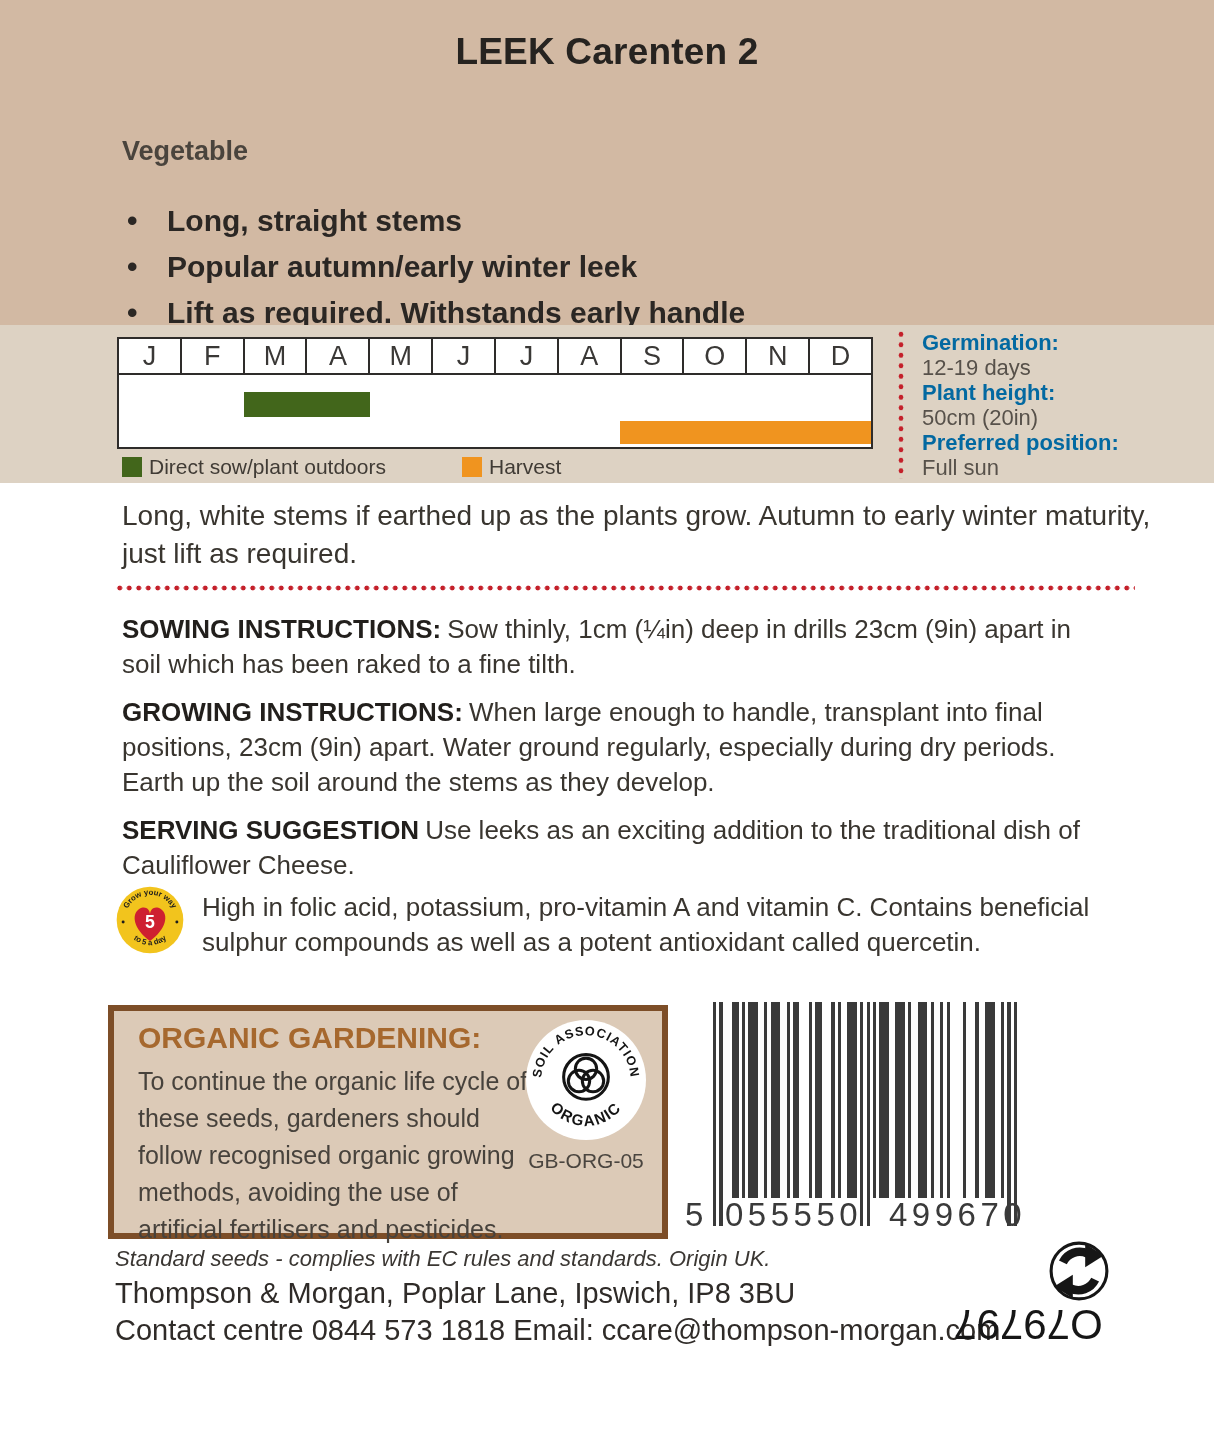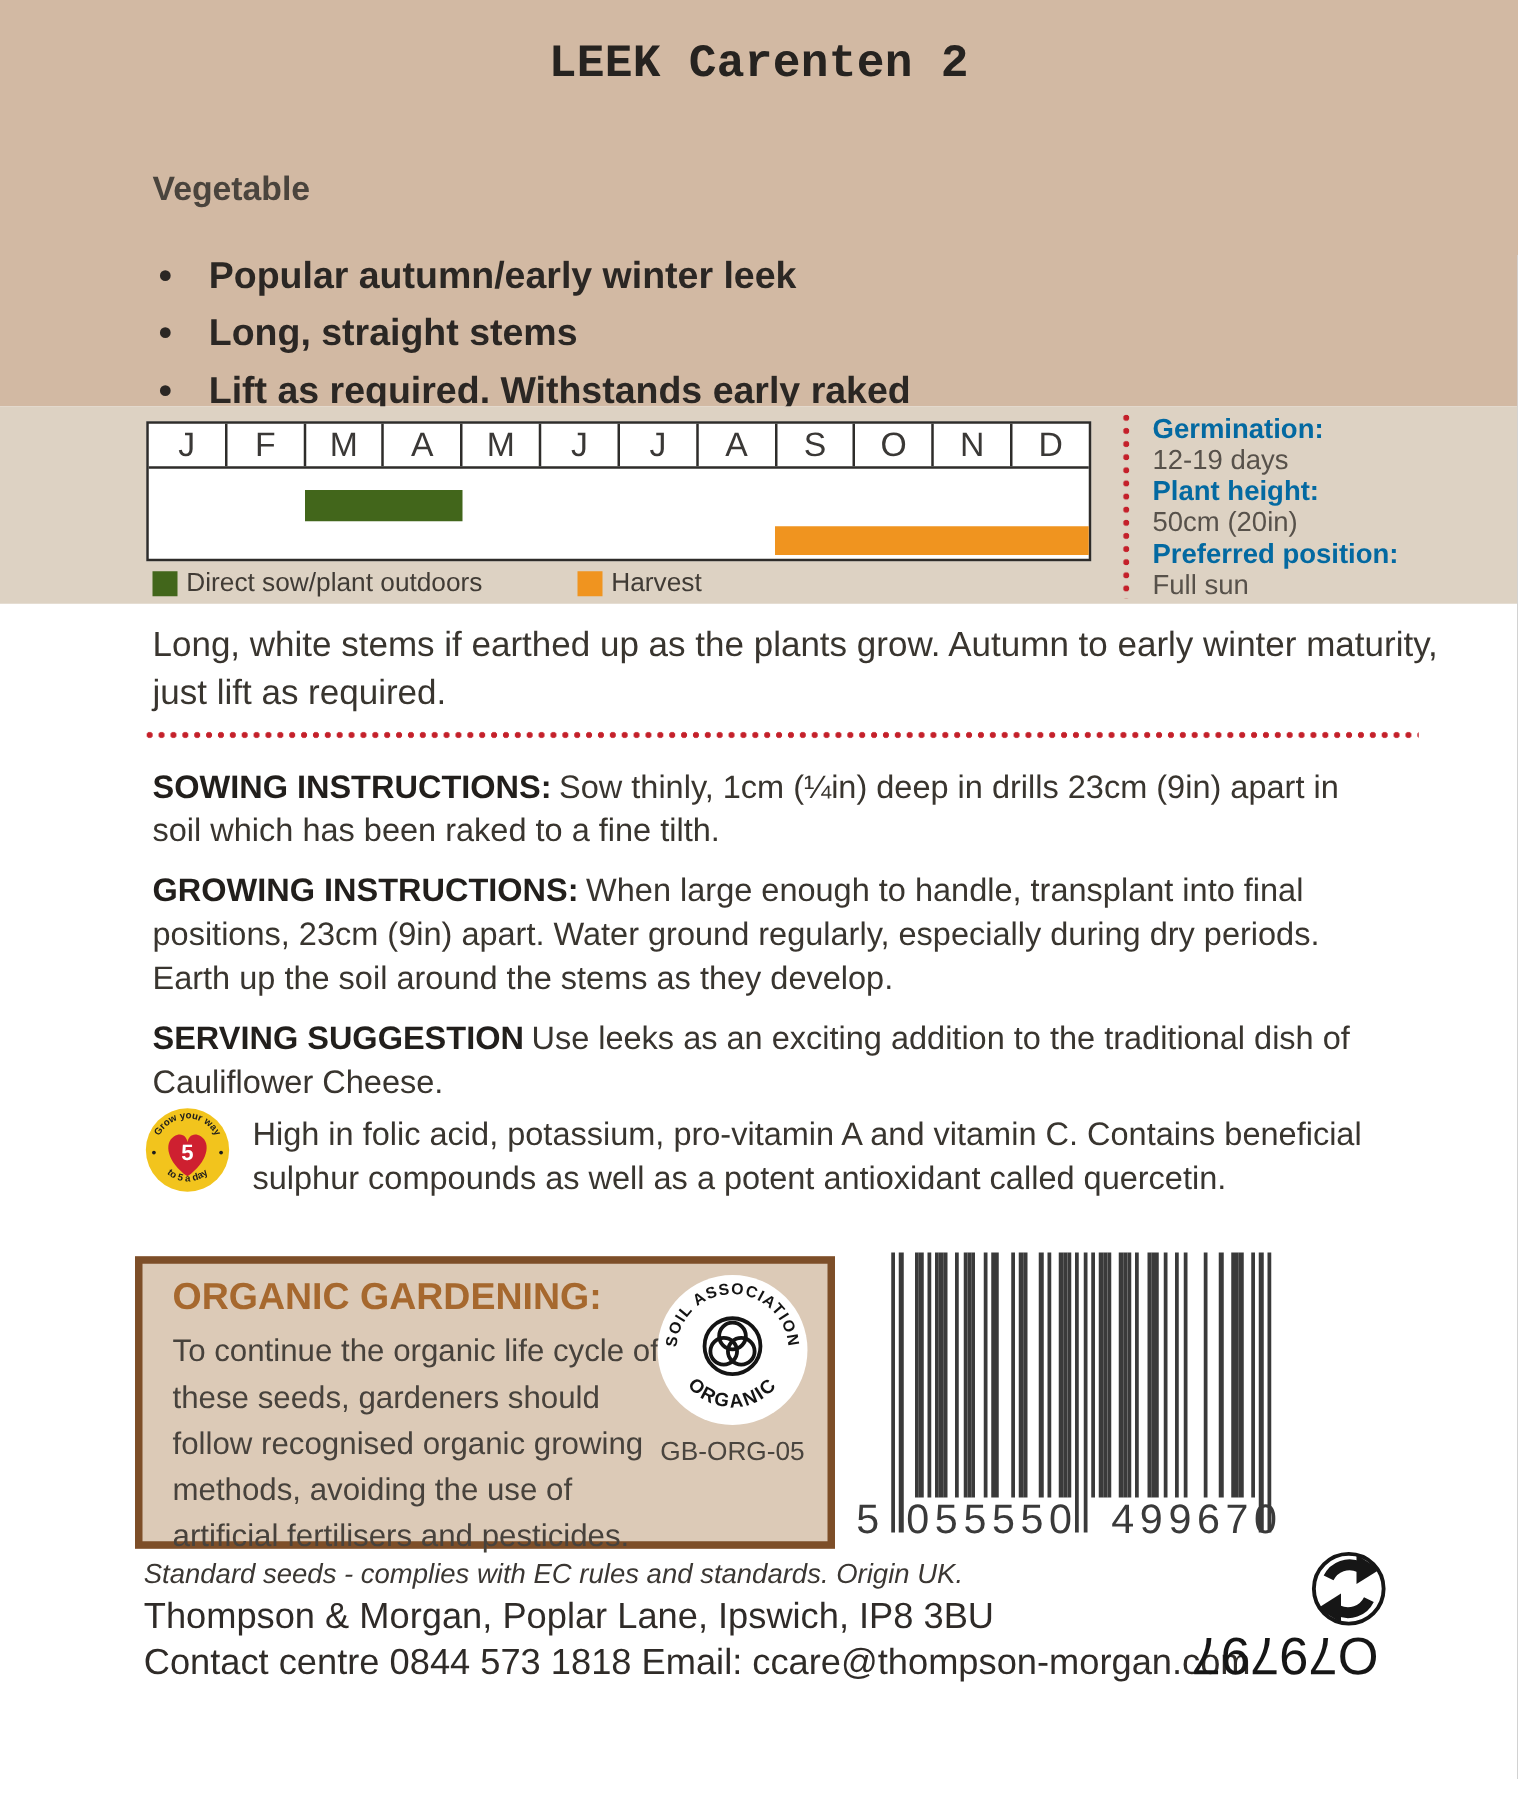--- a/index.html
+++ b/index.html
@@ -3,21 +3,21 @@
 <meta charset="utf-8">
 <style>
   * { margin:0; padding:0; box-sizing:border-box; }
   body { background:#888; font-family:"Liberation Sans","DejaVu Sans",sans-serif; }
   .page { position:relative; width:1214px; height:1440px; background:#ffffff; overflow:hidden;
           color:#2d2a27; font-family:"Liberation Sans","DejaVu Sans",sans-serif; }
 
   
   .top-band { position:absolute; left:0; top:0; width:1214px; height:325px; background:#d2b9a3; }
   .title { position:absolute; left:0; top:31px; width:100%; text-align:center;
-           font-size:37px; font-weight:bold; color:#262320; letter-spacing:0.2px;font-family:Liberation Mono, monospace; }
+           font-size:37px; font-weight:bold; color:#262320; letter-spacing:0.2px; }
   .category { position:absolute; left:122px; top:136px; font-size:27px; color:#4a443d;font-weight:bold; }
   .bullets { position:absolute; left:127px; top:198px; list-style:none; }
   .bullets li { font-size:30px; font-weight:bold; color:#2b2724; line-height:46px; padding-left:40px; position:relative; }
   .bullets li::before { content:"•"; position:absolute; left:0; top:0; font-size:30px; }
 
   
   .cal-band { position:absolute; left:0; top:325px; width:1214px; height:158px; background:#ddd2c3; }
   .cal-table { position:absolute; left:117px; top:12px; width:756px; height:112px;
                background:#fff; border:2px solid #2e2c2a; }
   .cal-head { display:flex; height:36px; border-bottom:2px solid #2e2c2a; }
@@ -80,23 +80,23 @@
 </style>
 </head>
 <body>
 
 <div class="page">
 
   <div class="top-band">
     <div class="title">LEEK Carenten 2</div>
     <div class="category">Vegetable</div>
     <ul class="bullets">
+      <li>Long, straight stems</li>
       <li>Popular autumn/early winter leek</li>
-      <li>Long, straight stems</li>
-      <li>Lift as required. Withstands early raked</li>
+      <li>Lift as required. Withstands early handle</li>
     </ul>
   </div>
 
   <div class="cal-band">
     <div class="cal-table">
       <div class="cal-head">
           <div class="mcell">J</div>
           <div class="mcell">F</div>
           <div class="mcell">M</div>
           <div class="mcell">A</div>

